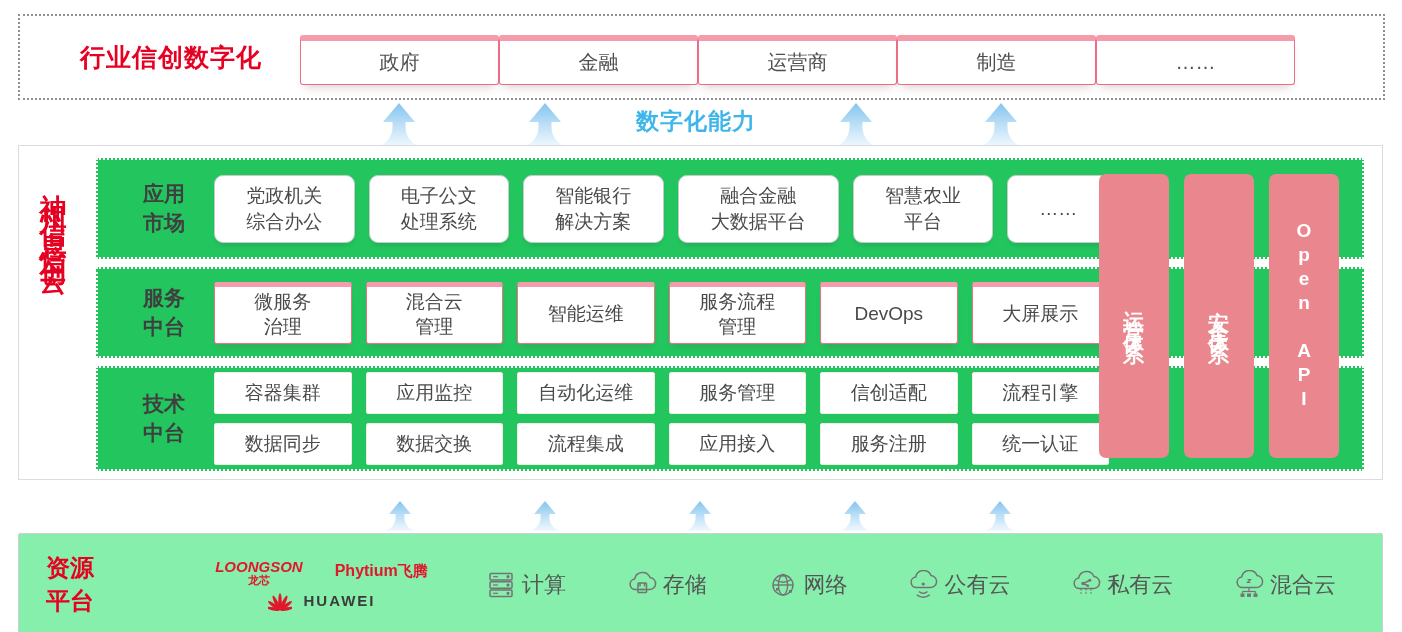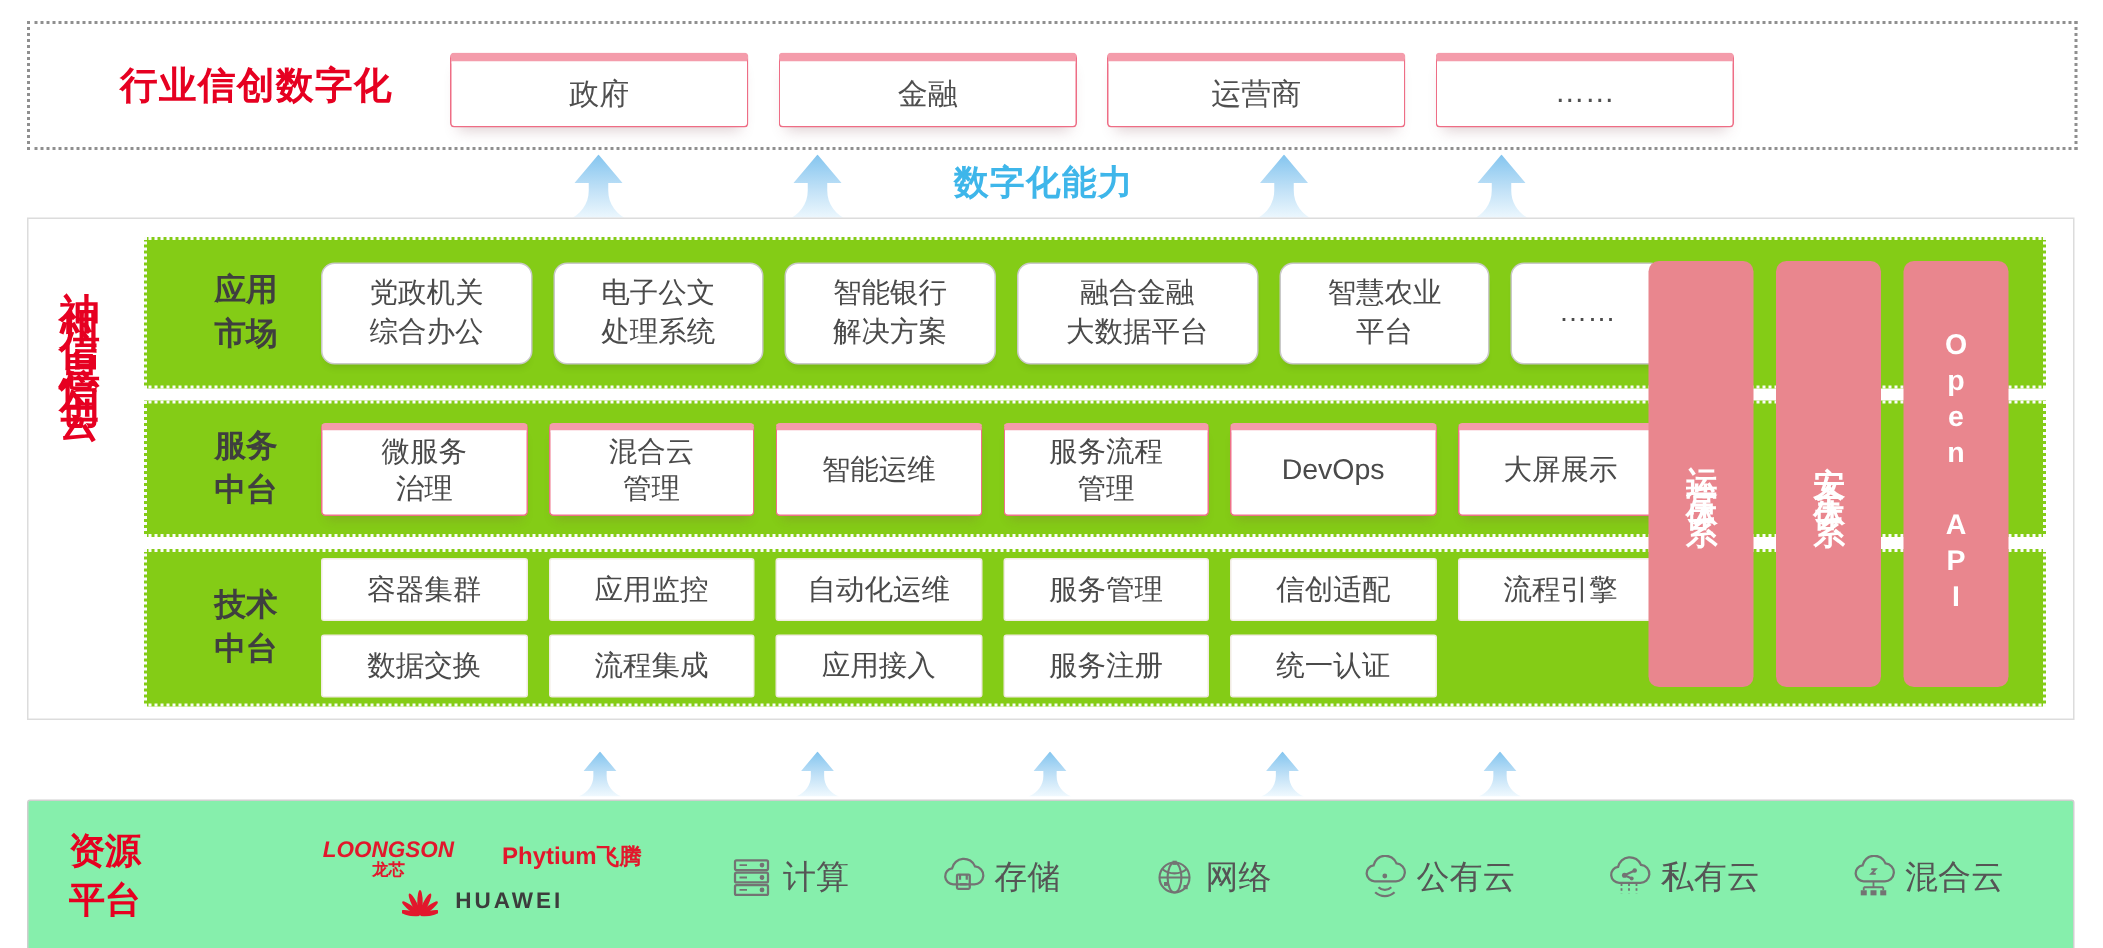--- a/index.html
+++ b/index.html
@@ -4,39 +4,39 @@
 <style>
   html,body{margin:0;padding:0;background:#fff;}
   body{font-family:"Liberation Sans","DejaVu Sans",sans-serif;}
   .canvas{position:relative;width:1402px;height:632px;background:#fff;overflow:hidden;}
 
   
   .top-dotted{position:absolute;left:18px;top:14px;width:1363px;height:82px;
     border:2px dotted #8f8f8f;background:#fff;}
   .top-label{position:absolute;left:44px;top:50%;transform:translateY(-50%);
     font-size:25px;font-weight:bold;color:#e60021;letter-spacing:1px;white-space:pre-line;margin-left:16px;}
-  .industry-row{position:absolute;left:280px;top:19px;display:flex;gap:20px;}
+  .industry-row{position:absolute;left:280px;top:19px;display:flex;}
   .industry-box{width:197px;height:43px;background:#fff;
     border:1px solid #ee6d85;border-top:6px solid #f49cab;border-radius:3px;
     display:flex;align-items:center;justify-content:center;
     font-size:20px;color:#4f4f4f;
     box-shadow:0 7px 9px -5px rgba(120,60,70,.25);}
 
   
   .cap-arrow{position:absolute;top:103px;width:42px;height:44px;}
   .cap-label{position:absolute;left:636px;top:106px;font-size:23px;font-weight:bold;
     color:#3eb6ea;letter-spacing:1px;}
 
   
   .main-panel{position:absolute;left:18px;top:145px;width:1365px;height:335px;
     background:#fff;border:1px solid #dcdcdc;box-sizing:border-box;}
   .vertical-title{position:absolute;left:20px;top:26px;height:290px;
     writing-mode:vertical-rl;text-orientation:upright;
     font-size:27px;font-weight:bold;color:#e60021;letter-spacing:13px;line-height:1;}
-  .band{position:absolute;left:77px;width:1268px;background:#84cc16;
+  .band{position:absolute;left:77px;width:1268px;background:#22c55e;
     border:2px dotted #fbfbfb;box-sizing:border-box;
     display:flex;align-items:center;padding-left:31px;}
   .band-1{top:12px;height:101px;}
   .band-2{top:121px;height:91px;}
   .band-3{top:220px;height:105px;}
   .band-label{width:70px;min-width:70px;margin-right:15px;text-align:center;
     font-size:21px;font-weight:bold;color:#3f3f3f;white-space:pre-line;line-height:1.35;}
   .band-boxes{width:895px;display:flex;gap:14px;align-items:center;}
   .app-box{flex:1;height:66px;background:#fff;border:1px solid #c9c9c9;border-radius:9px;
     display:flex;align-items:center;justify-content:center;text-align:center;
@@ -100,20 +100,21 @@
 </svg>
 
 <div class="canvas">
 
   <div class="top-dotted">
     <div class="top-label">行业信创数字化</div>
     <div class="industry-row">
       <div class="industry-box">政府</div>
       <div class="industry-box">金融</div>
       <div class="industry-box">运营商</div>
+      <div class="industry-box">制造</div>
       <div class="industry-box">……</div>
     </div>
   </div>
 
   <svg class="cap-arrow" style="left:378px" viewBox="0 0 42 44">
       <use href="#up-arrow-shape"></use>
     </svg>
   <svg class="cap-arrow" style="left:524px" viewBox="0 0 42 44">
       <use href="#up-arrow-shape"></use>
     </svg>
@@ -165,20 +166,21 @@
     <div class="band band-3">
       <div class="band-label">技术
 中台</div>
       <div class="tech-grid">
         <div class="tech-box">容器集群</div>
         <div class="tech-box">应用监控</div>
         <div class="tech-box">自动化运维</div>
         <div class="tech-box">服务管理</div>
         <div class="tech-box">信创适配</div>
         <div class="tech-box">流程引擎</div>
+        <div class="tech-box">数据同步</div>
         <div class="tech-box">数据交换</div>
         <div class="tech-box">流程集成</div>
         <div class="tech-box">应用接入</div>
         <div class="tech-box">服务注册</div>
         <div class="tech-box">统一认证</div>
       </div>
     </div>
 
     <div class="pillar pillar-1">运营体系</div>
     <div class="pillar pillar-2">安全体系</div>

